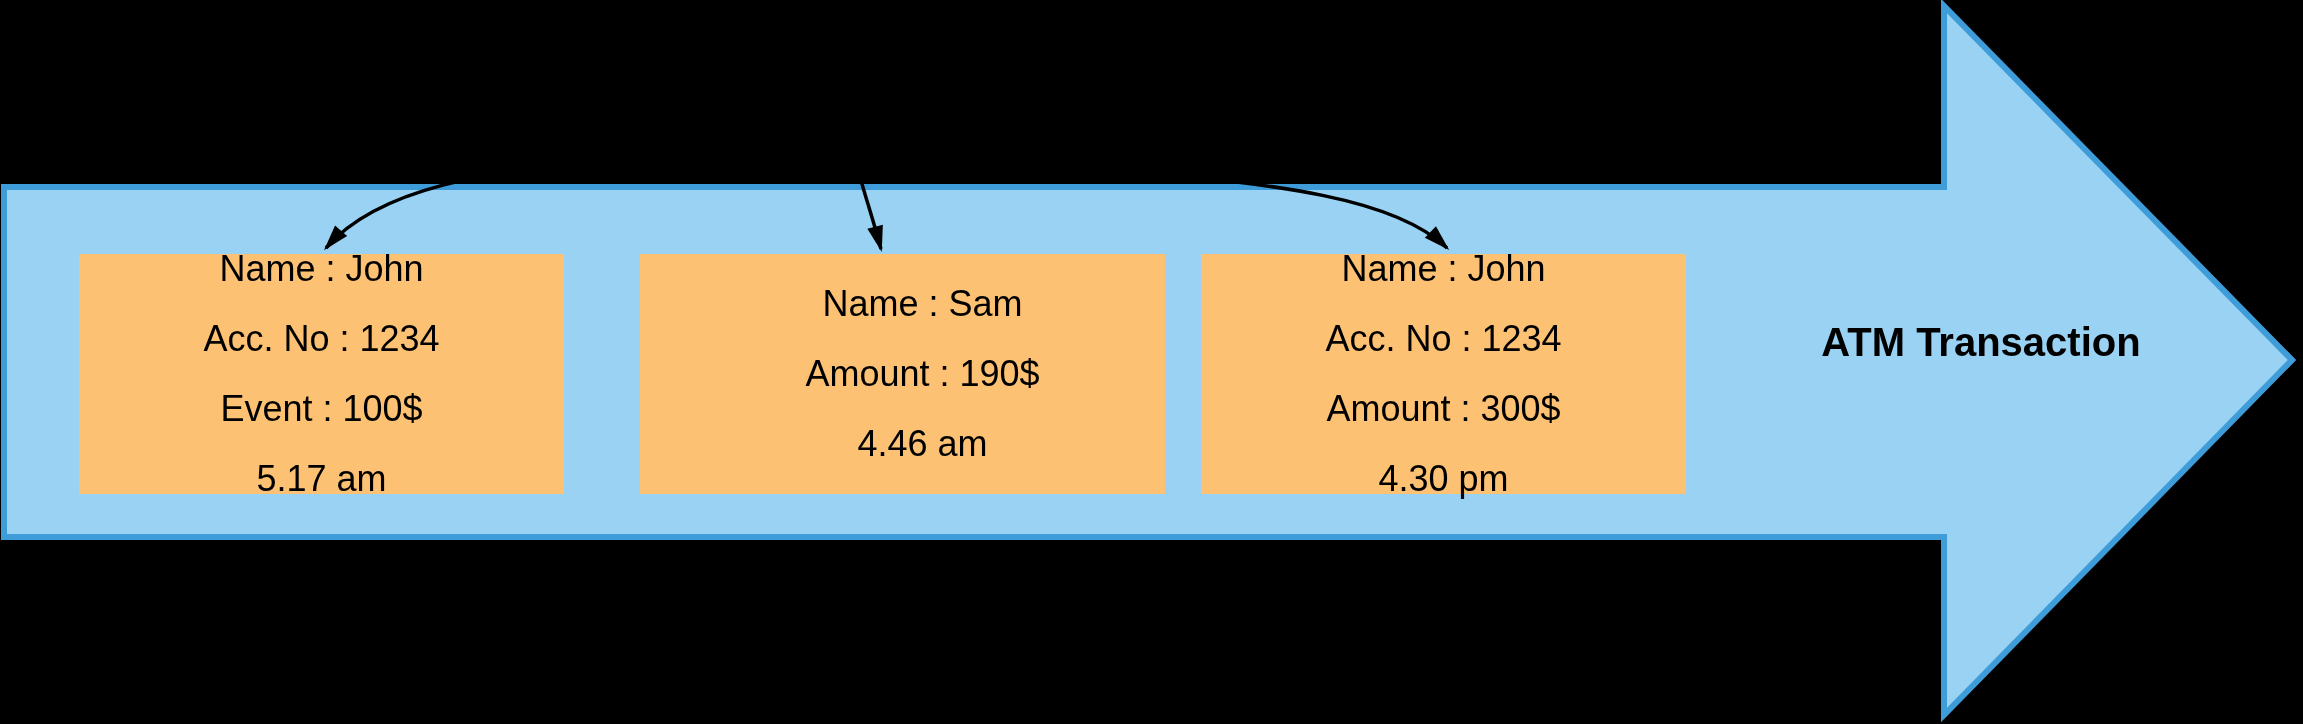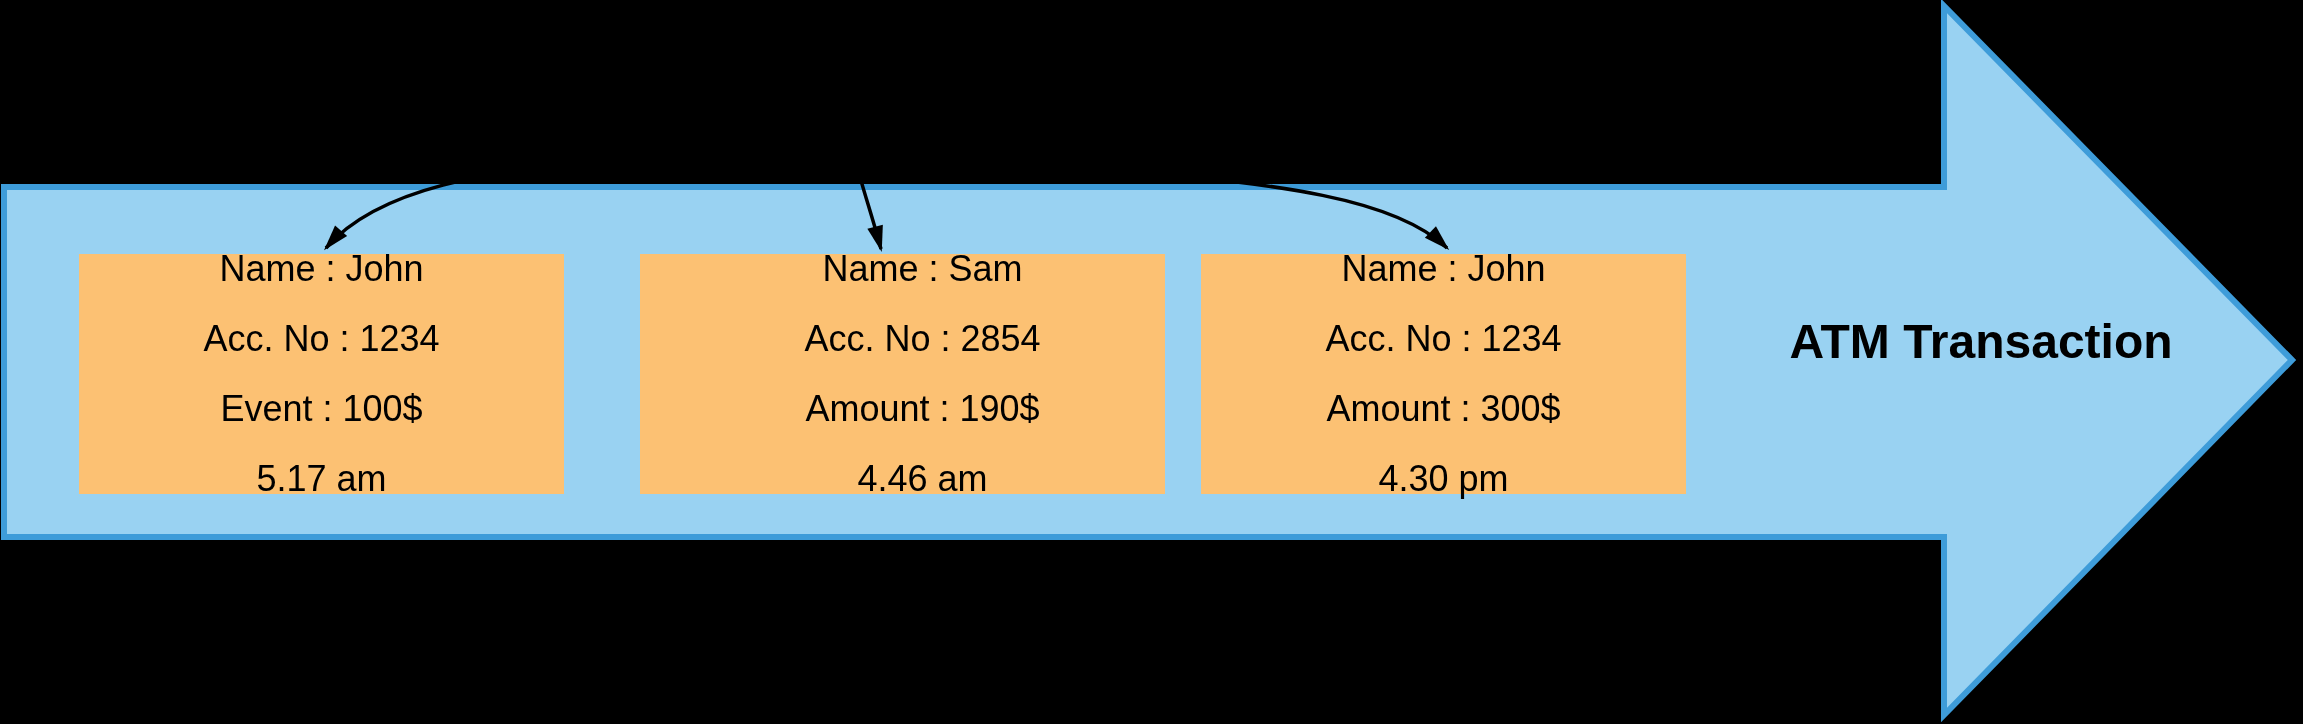--- a/index.html
+++ b/index.html
@@ -44,21 +44,21 @@
   }
   #event-card-1 { left: 79px; }
   #event-card-2 { left: 640px; }
   #event-card-3 { left: 1201px; }
   #stream-label {
     position: absolute;
     left: 1731px;
     top: 318px;
     width: 500px;
     text-align: center;
-    font-size: 48px;
+    font-size: 40px;
     line-height: 48px;
     font-weight: bold;
     color: #000;
   }
   #stream-label .label-line {
     display: block;
     white-space: nowrap;
   }
 </style>
 </head>
@@ -72,21 +72,20 @@
 
   <div class="event-card" id="event-card-1" style="background-color: rgb(252, 193, 115); color: rgb(0, 0, 0);">
     <span class="card-line">Name : John</span>
     <span class="card-line">Acc. No : 1234</span>
     <span class="card-line">Event : 100$</span>
     <span class="card-line">5.17 am</span>
   </div>
 
   <div class="event-card" id="event-card-2" style="background-color: rgb(252, 193, 115); color: rgb(0, 0, 0); padding-left: 40px;">
     <span class="card-line">Name : Sam</span>
-    <span class="card-line">Acc. No : 2854</span>
     <span class="card-line">Amount : 190$</span>
     <span class="card-line">4.46 am</span>
   </div>
 
   <div class="event-card" id="event-card-3" style="background-color: rgb(252, 193, 115); color: rgb(0, 0, 0);">
     <span class="card-line">Name : John</span>
     <span class="card-line">Acc. No : 1234</span>
     <span class="card-line">Amount : 300$</span>
     <span class="card-line">4.30 pm</span>
   </div>

